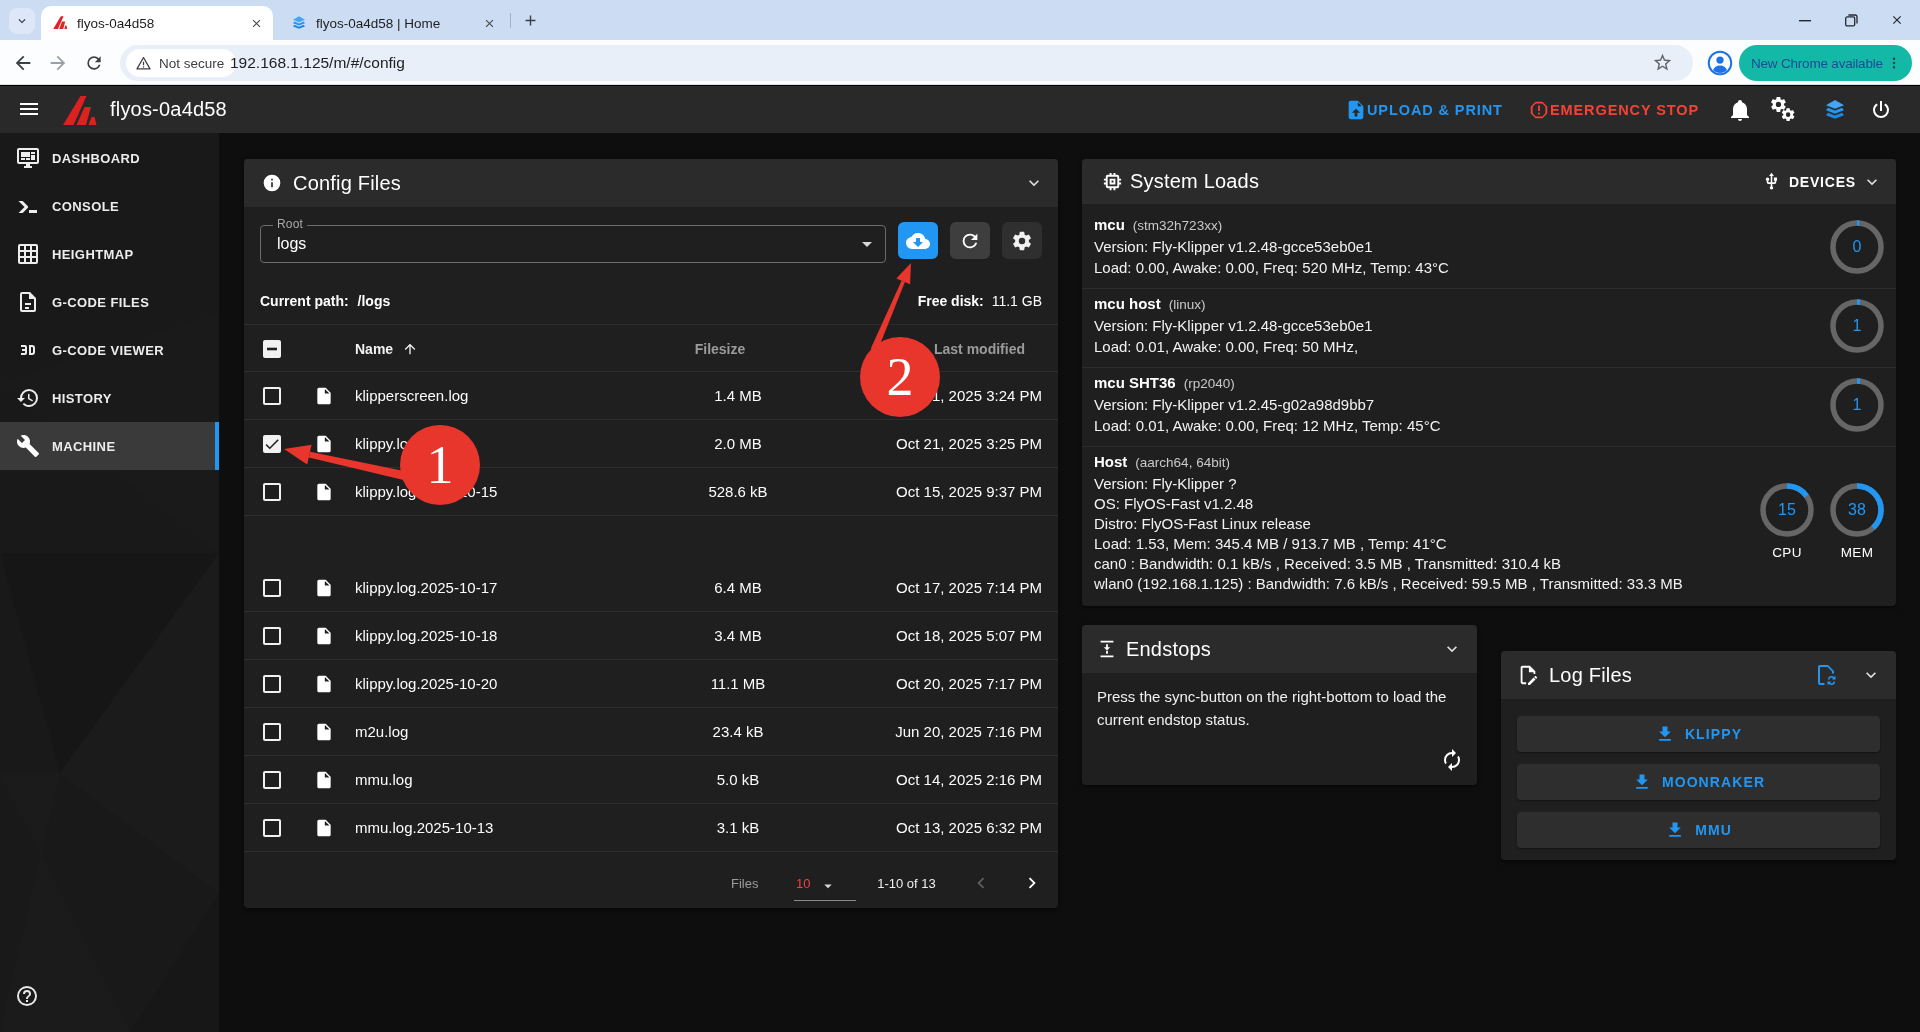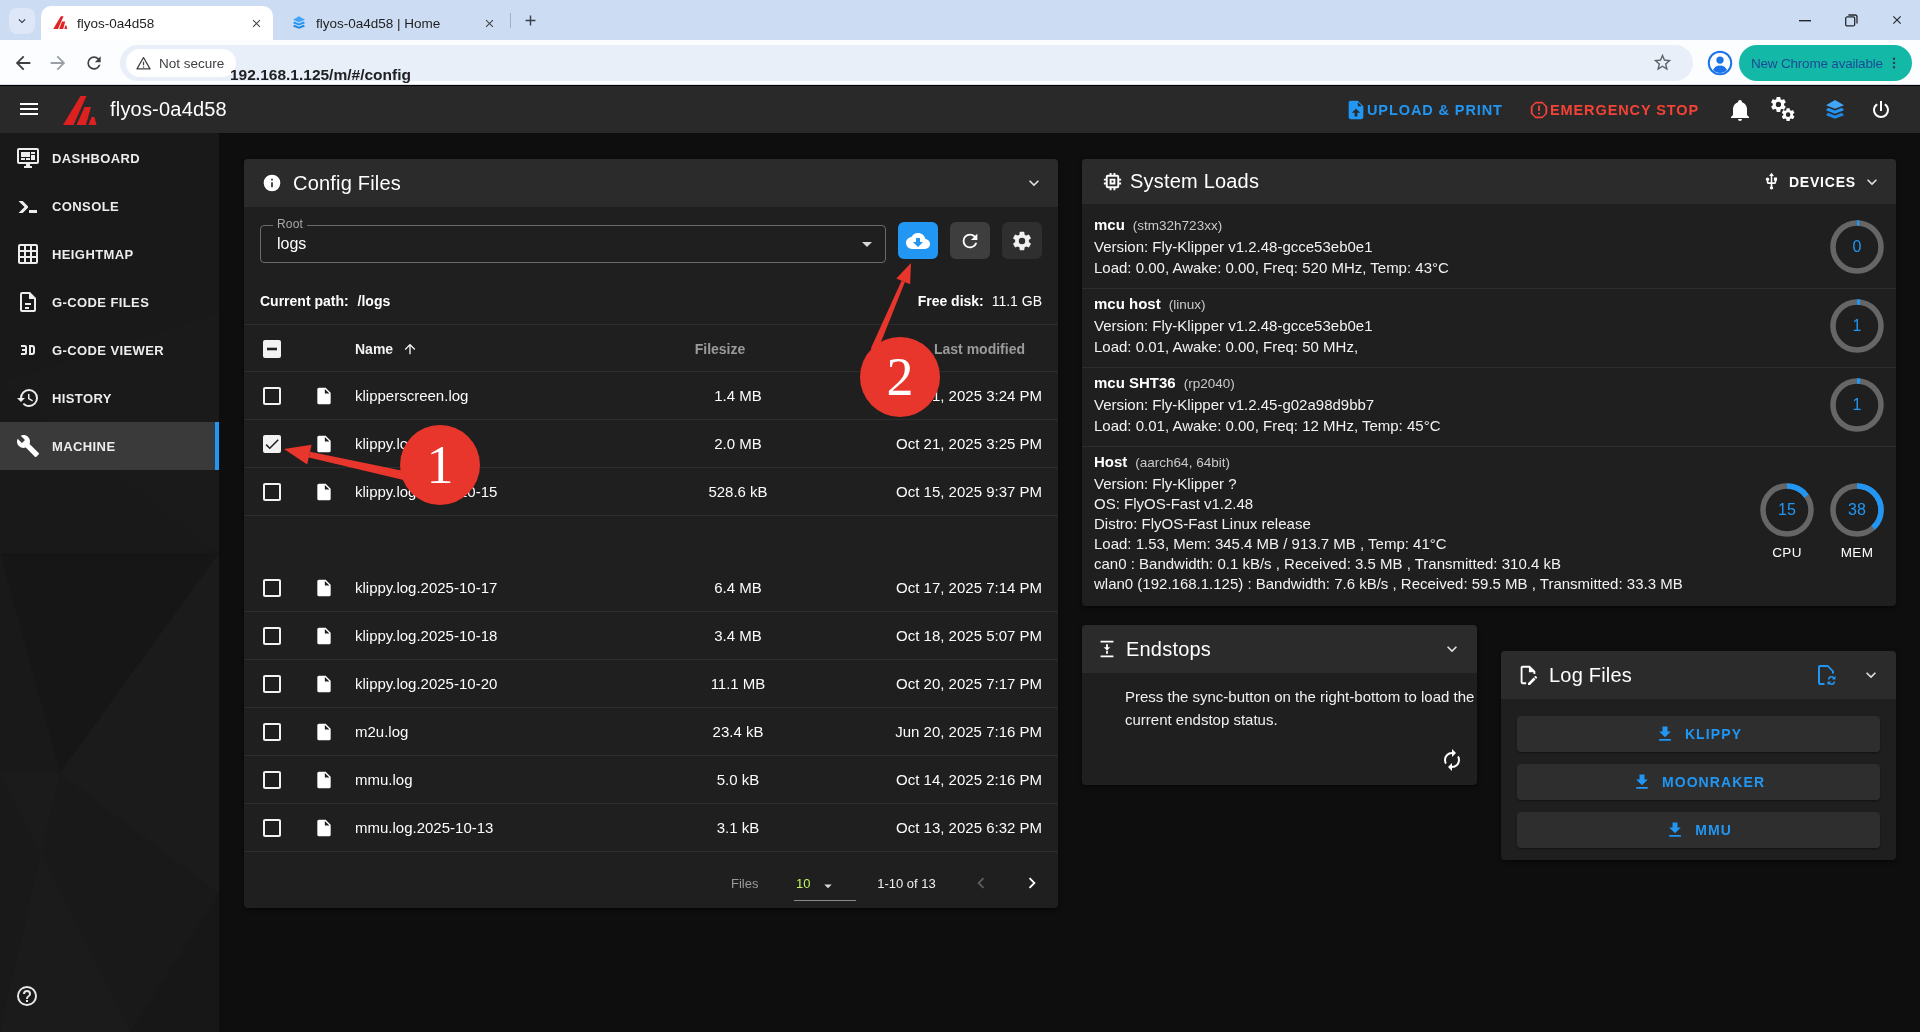--- a/index.html
+++ b/index.html
@@ -21,21 +21,21 @@
   .tab-close { margin-left:auto; width:18px; height:18px; border-radius:50%; display:flex; align-items:center; justify-content:center; margin-right:8px; }
   .tab-sep { position:absolute; left:510px; top:13px; width:1px; height:15px; background:#9fb0c8; }
   .newtab-btn { position:absolute; left:519px; top:9px; width:22px; height:22px; display:flex; align-items:center; justify-content:center; }
   .wctl { position:absolute; top:0; width:46px; height:40px; display:flex; align-items:center; justify-content:center; }
 
   .toolbar { position:absolute; left:0; top:40px; width:1920px; height:45px; background:#fcfdff; border-bottom:1px solid #d8dde6; }
   .navbtn { position:absolute; top:9px; width:28px; height:28px; display:flex; align-items:center; justify-content:center; }
   .omnibox { position:absolute; left:120px; top:5px; width:1573px; height:36px; border-radius:18px; background:#e9eff9; display:flex; align-items:center; }
   .secchip { position:absolute; left:6px; top:4px; height:28px; border-radius:14px; background:#ffffff; display:flex; align-items:center; padding:0 12px 0 9px; }
   .secchip span { font-size:13.5px; color:#3c4043; margin-left:7px; }
-  .urltext { position:absolute; left:110px; top:12px; height:36px; line-height:36px; font-size:15.5px; color:#202124;font-weight:bold; }
+  .urltext { position:absolute; left:110px; top:0; height:36px; line-height:36px; font-size:15.5px; color:#202124; }
   .star { position:absolute; right:20px; top:7px; }
   .profile-btn { position:absolute; left:1705px; top:8px; width:30px; height:30px; }
   .updatepill { position:absolute; left:1739px; top:5px; width:173px; height:36px; border-radius:18px; background:#14b8a6; display:flex; align-items:center; }
   .updatepill span { font-size:13.5px; color:#1a4c96; margin-left:12px; letter-spacing:-0.2px; }
   .kebab { position:absolute; right:9px; top:9px; }
 
   
   .appbar { position:absolute; left:0; top:86px; width:1920px; height:47px; background:#292929; }
   .hamburger { position:absolute; left:17px; top:11px; width:24px; height:24px; }
   .applogo { position:absolute; left:59px; top:6px; }
@@ -81,21 +81,21 @@
   .cb { position:absolute; left:19px; top:15px; width:18px; height:18px; border:2px solid #f2f2f2; border-radius:2px; }
   .cb.filled { background:#f2f2f2; }
   .cb svg { position:absolute; left:-2px; top:-2px; }
   .fileic { position:absolute; left:70px; top:13px; }
   .fname { position:absolute; left:111px; top:0; height:48px; line-height:48px; font-size:15px; color:#fcfcfc; font-weight:400; }
   .fsize { position:absolute; left:414px; width:160px; top:0; height:48px; line-height:48px; font-size:15px; color:#fcfcfc; text-align:center; }
   .fdate { position:absolute; right:16px; top:0; height:48px; line-height:48px; font-size:15px; color:#fcfcfc; }
 
   .tfoot { position:absolute; left:0; top:693px; width:814px; height:56px; font-size:13px; }
   .tfoot .fl { position:absolute; left:487px; top:24px; color:#9b9b9b; }
-  .tfoot .pp { position:absolute; left:552px; top:24px; color:#bef264; }
+  .tfoot .pp { position:absolute; left:552px; top:24px; color:#ef4444; }
   .tfoot .ppc { position:absolute; left:575px; top:25px; }
   .tfoot .ppu { position:absolute; left:550px; top:48px; width:62px; height:1px; background:#8a8a8a; }
   .tfoot .rng { position:absolute; left:600px; width:125px; top:24px; text-align:center; color:#efefef; }
   .pagebtn { position:absolute; top:16px; width:30px; height:30px; display:flex; align-items:center; justify-content:center; }
 
   
   #sys { left:1082px; top:159px; width:814px; height:447px; }
   #sys .card-head { height:45px; }
   #sys .card-title { position:absolute; left:48px; top:0; line-height:45px; }
   .devbtn { position:absolute; right:40px; top:0; height:45px; display:flex; align-items:center; gap:8px; }
@@ -108,21 +108,21 @@
   .ring { position:absolute; width:56px; height:56px; }
   .ring .trk { fill:none; stroke:#666666; stroke-width:5.5; }
   .ring .arc { fill:none; stroke:#2196f3; stroke-width:5.5; transform:rotate(-90deg); transform-origin:center; }
   .ring .rv { position:absolute; left:0; top:0; width:56px; height:56px; line-height:56px; text-align:center; font-size:16px; color:#2196f3; }
   .rlabel { position:absolute; width:56px; text-align:center; font-size:13.5px; color:#fff; letter-spacing:.3px; }
 
   
   #end { left:1082px; top:625px; width:395px; height:160px; }
   #end .card-head { height:48px; }
   #end .card-title { position:absolute; left:44px; top:0; line-height:48px; }
-  .end-msg { position:absolute; left:15px; top:60px; width:350px; font-size:15px; line-height:23px; color:#f0f0f0;margin-left:28px; }
+  .end-msg { position:absolute; left:15px; top:60px; width:350px; font-size:15px; line-height:23px; color:#f0f0f0; }
   .syncbtn { position:absolute; left:358px; top:123px; width:24px; height:24px; }
 
   
   #logf { left:1501px; top:625px; width:395px; height:209px;margin-top:26px; }
   #logf .card-head { height:48px; }
   #logf .card-title { position:absolute; left:48px; top:0; line-height:48px; }
   .logbtn { position:absolute; left:16px; width:363px; height:36px; background:#2e2e2e; border-radius:4px; box-shadow:0 1px 2px rgba(0,0,0,.4); display:flex; align-items:center; justify-content:center; gap:10px; }
   .logbtn span { font-size:14px; font-weight:700; letter-spacing:1.1px; color:#2196f3; }
 
   .chev-head { position:absolute; top:14px; width:20px; height:20px; }

